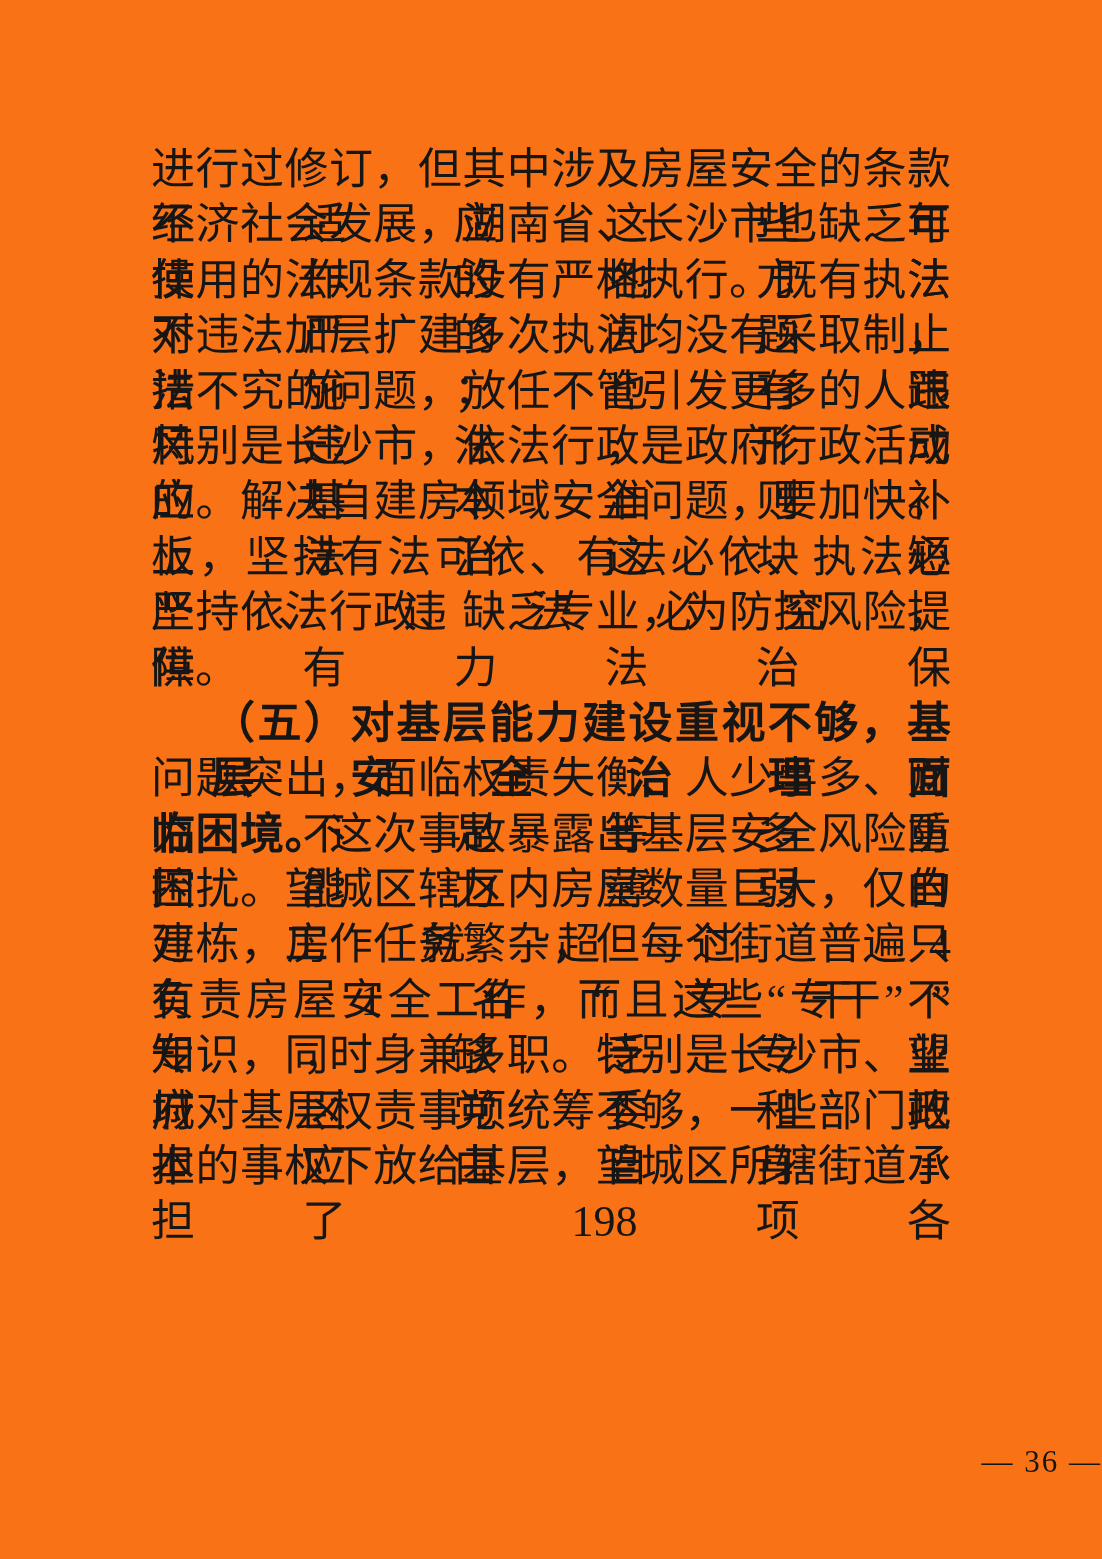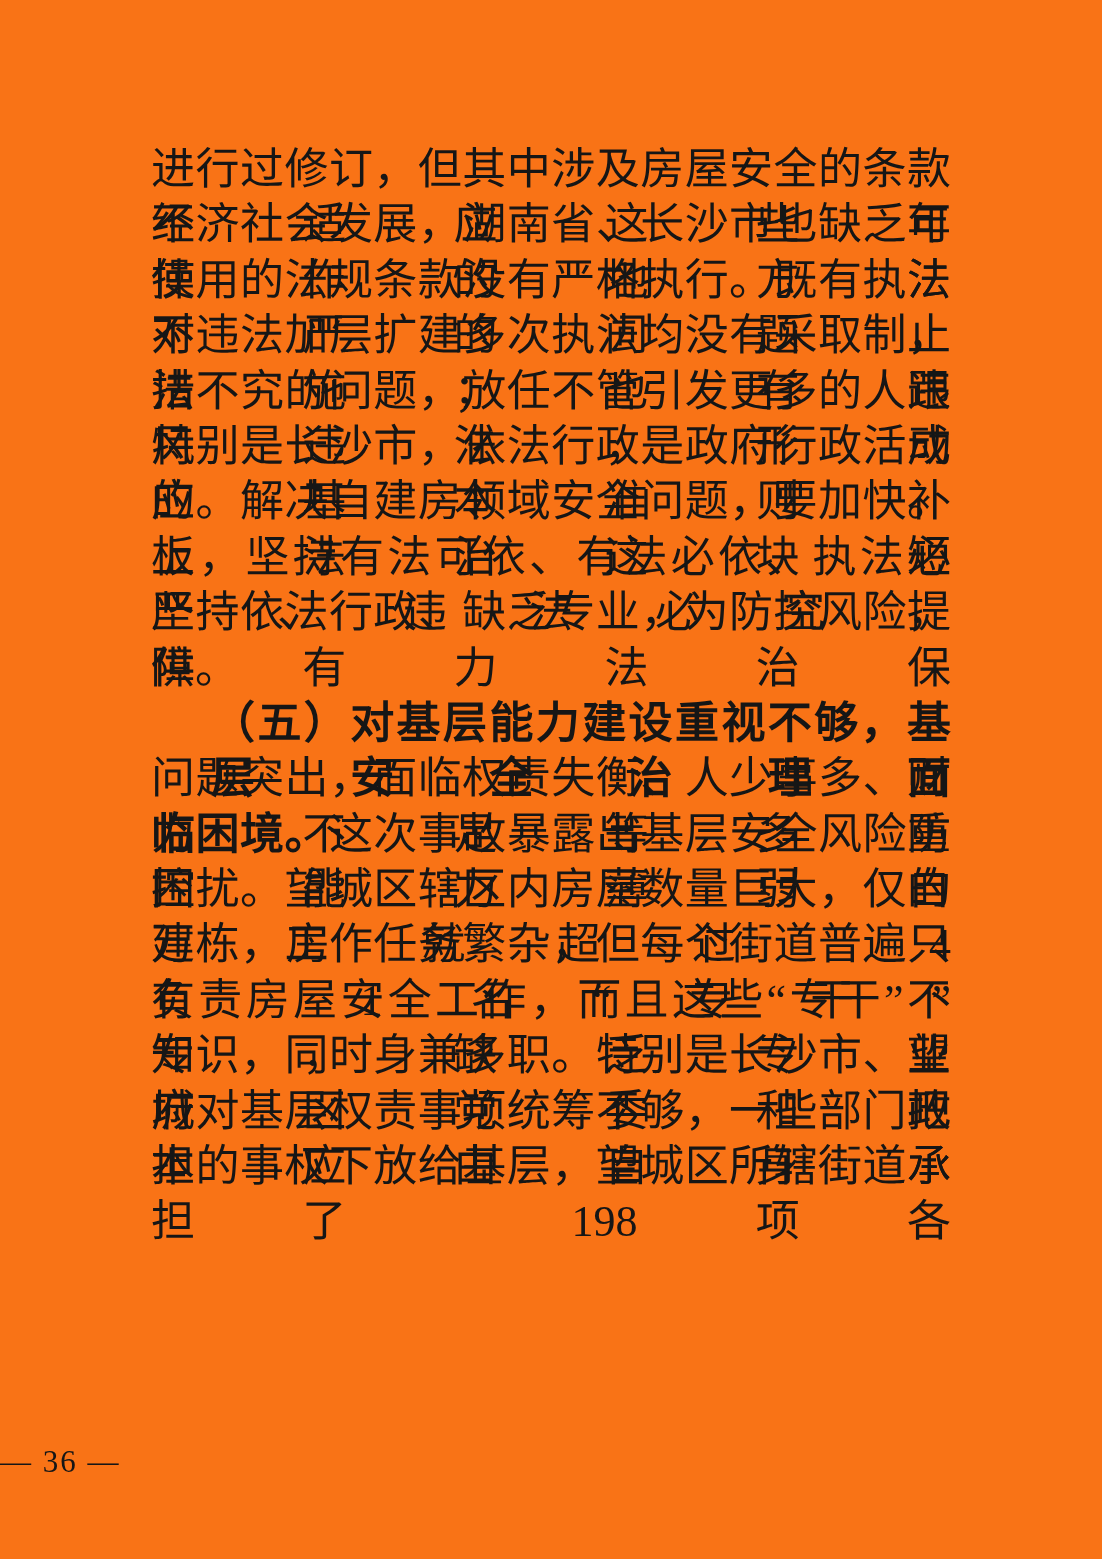--- a/index.html
+++ b/index.html
@@ -37,21 +37,21 @@
     padding-left: 60px;
   }
   .seg-bold {
     font-weight: 700;
   }
   .footer {
     position: absolute;
     top: 1442px;
     left: 0;
     width: 1102px;
-    text-align: left;
+    text-align: right;
     color: #161616;
   }
   .footer span {
     font-size: 31px;
     line-height: 40px;
     letter-spacing: 2px;
   }
 </style>
 </head>
 <body>

